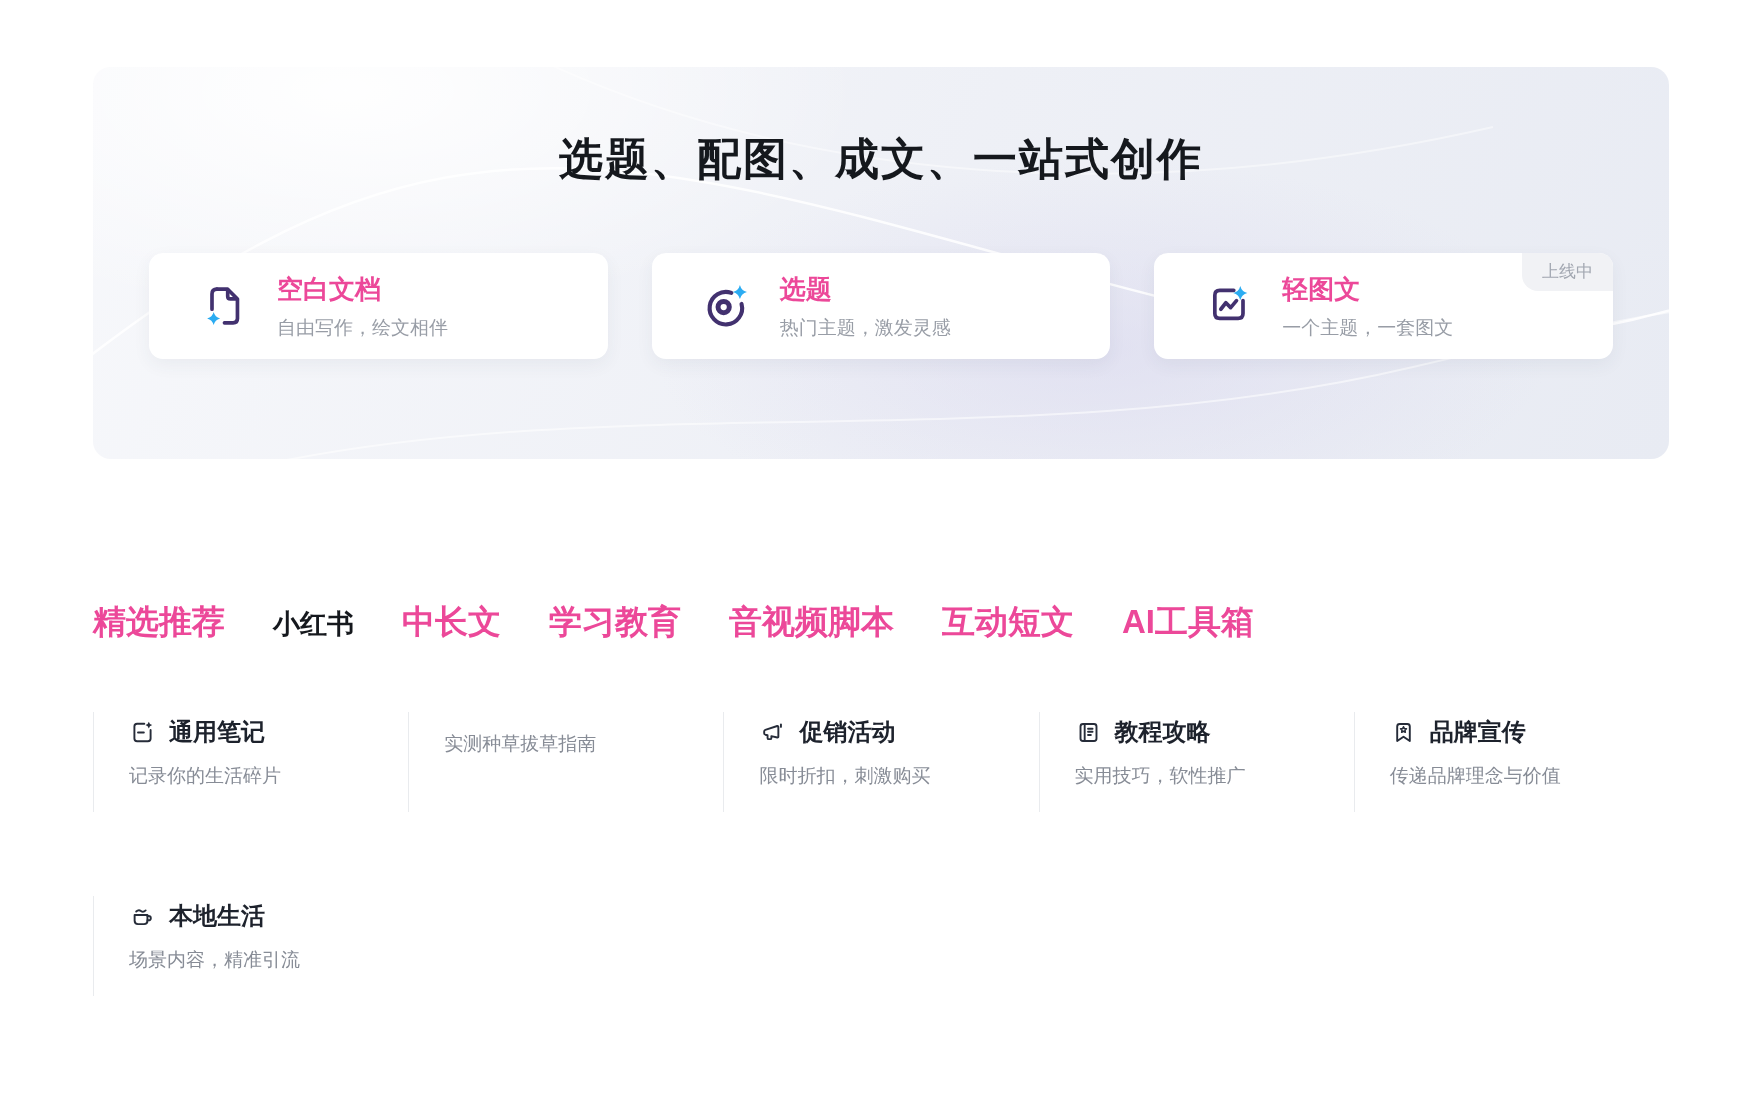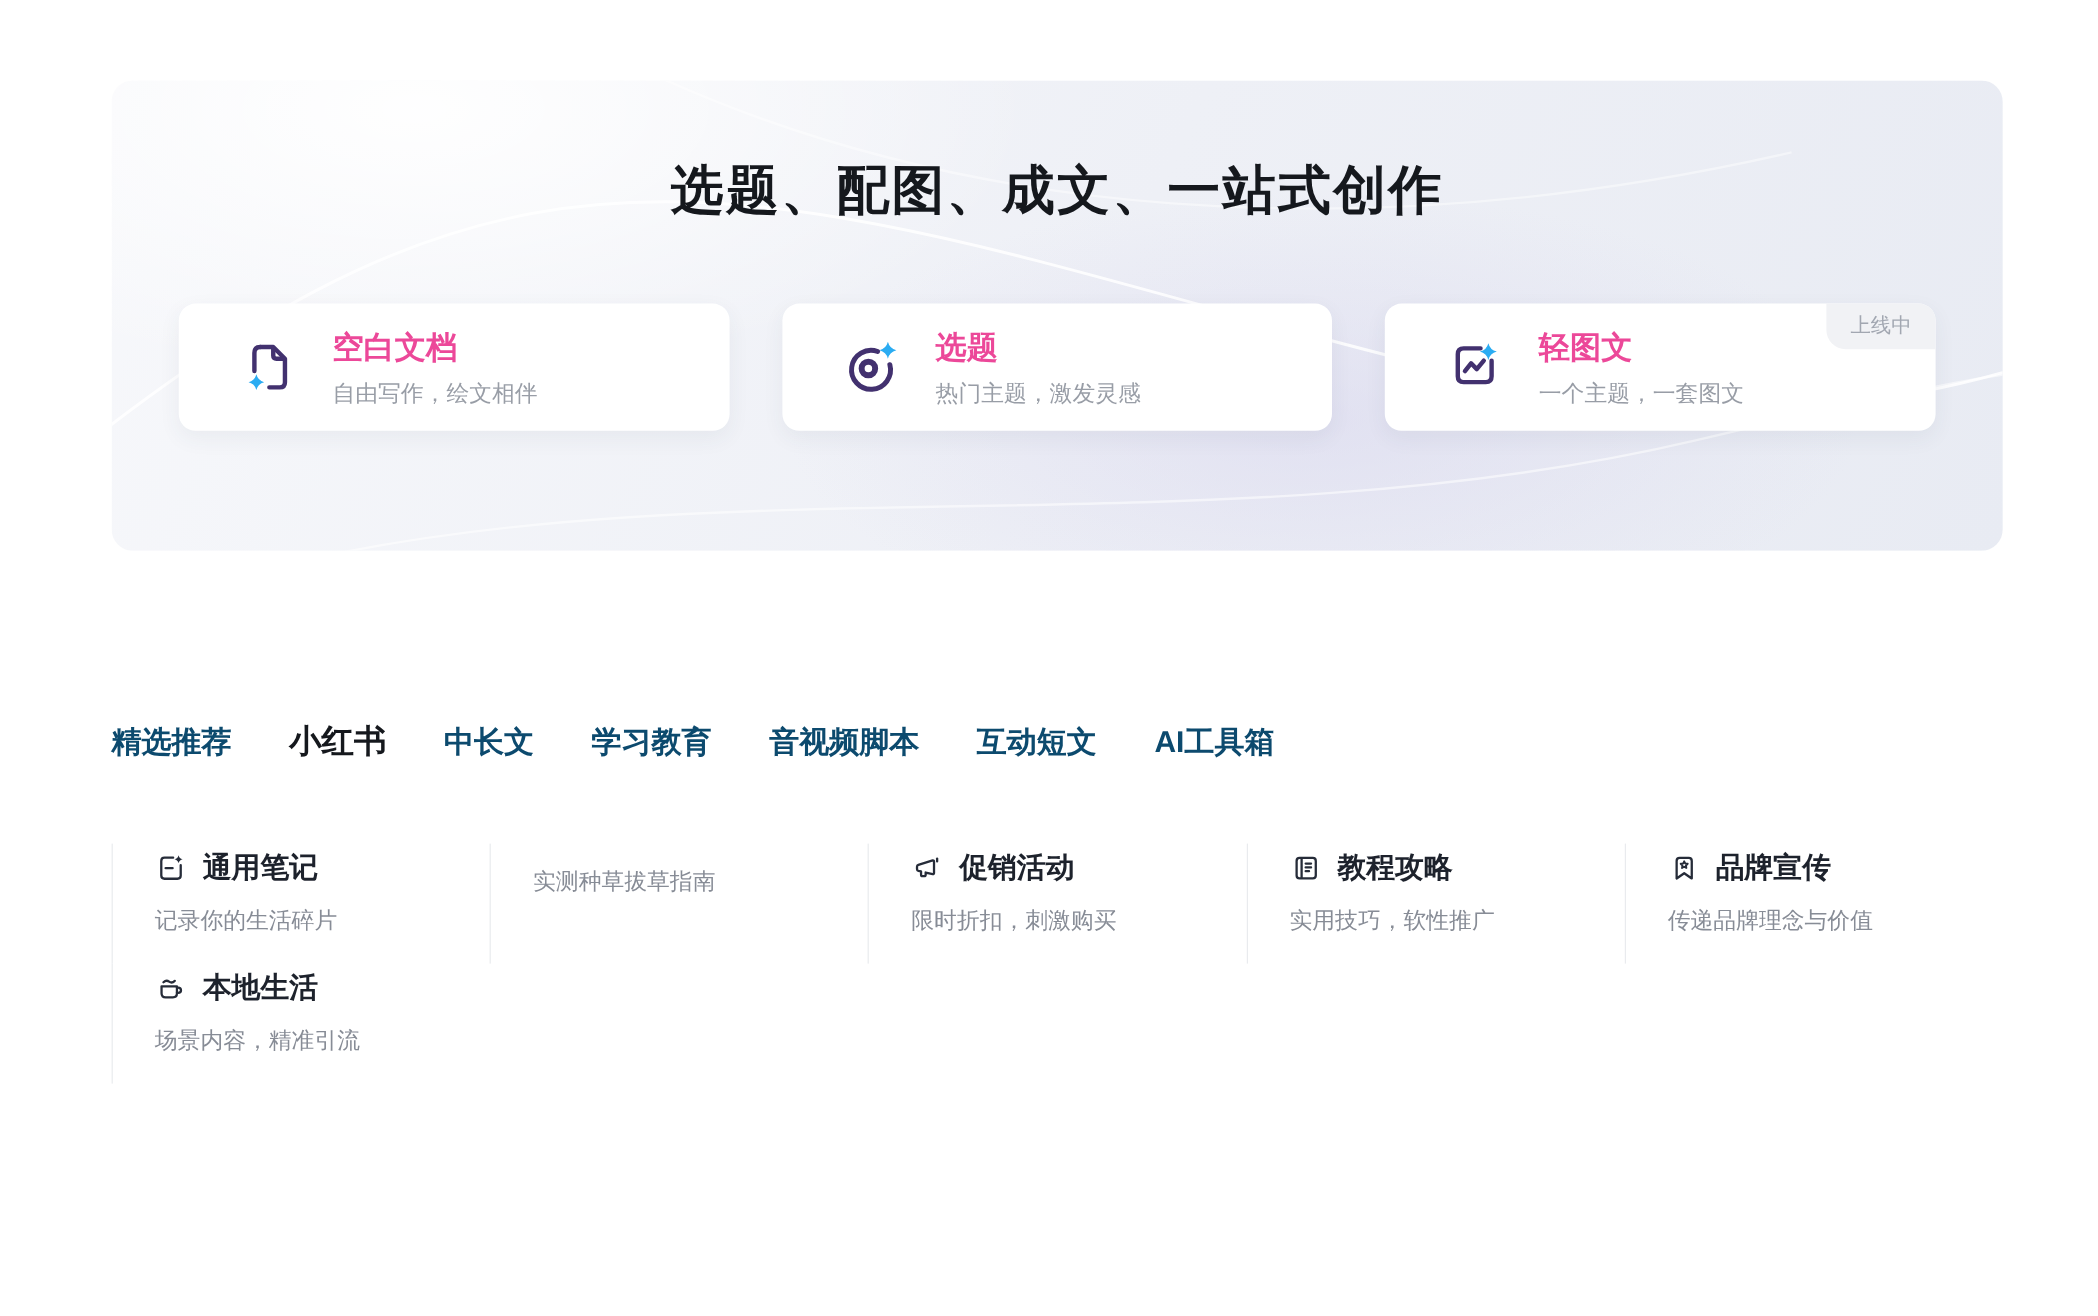--- a/index.html
+++ b/index.html
@@ -36,27 +36,27 @@
     position:absolute; top:0; right:0; padding:7px 20px 8px;
     background:#f1f2f5; color:#a2a7b1; font-size:17px;
     border-radius:0 14px 0 16px;
   }
 
   
   .tabs {
     display:flex; align-items:baseline; gap:48px;
     margin:141px 0 0 93px;
   }
-  .tab { font-size:25px; font-weight:700; color:#0c4a6e; cursor:pointer; white-space:nowrap; }
+  .tab { font-size:33px; font-weight:700; color:#ec4899; cursor:pointer; white-space:nowrap; }
   .tab.active { font-size:27px; font-weight:800; color:#15181d; }
 
   
   .cats {
     margin:67px 0 0 93px; width:1576px;
-    display:grid; grid-template-columns:repeat(5,1fr); 
+    display:grid; grid-template-columns:repeat(5,1fr); row-gap:84px;
   }
   .cat {
     border-left:1px solid #e9ebee; padding:4px 10px 10px 35px; min-height:100px; cursor:pointer;
   }
   .cat-head { display:flex; align-items:center; gap:13px; }
   .cat-icon { width:27px; height:27px; color:#262c39; flex:0 0 27px; }
   .cat-title { font-size:24px; font-weight:800; color:#1d222c; }
   .cat-sub { margin-top:15px; font-size:19px; color:#878c96; }
 </style>
 </head>

